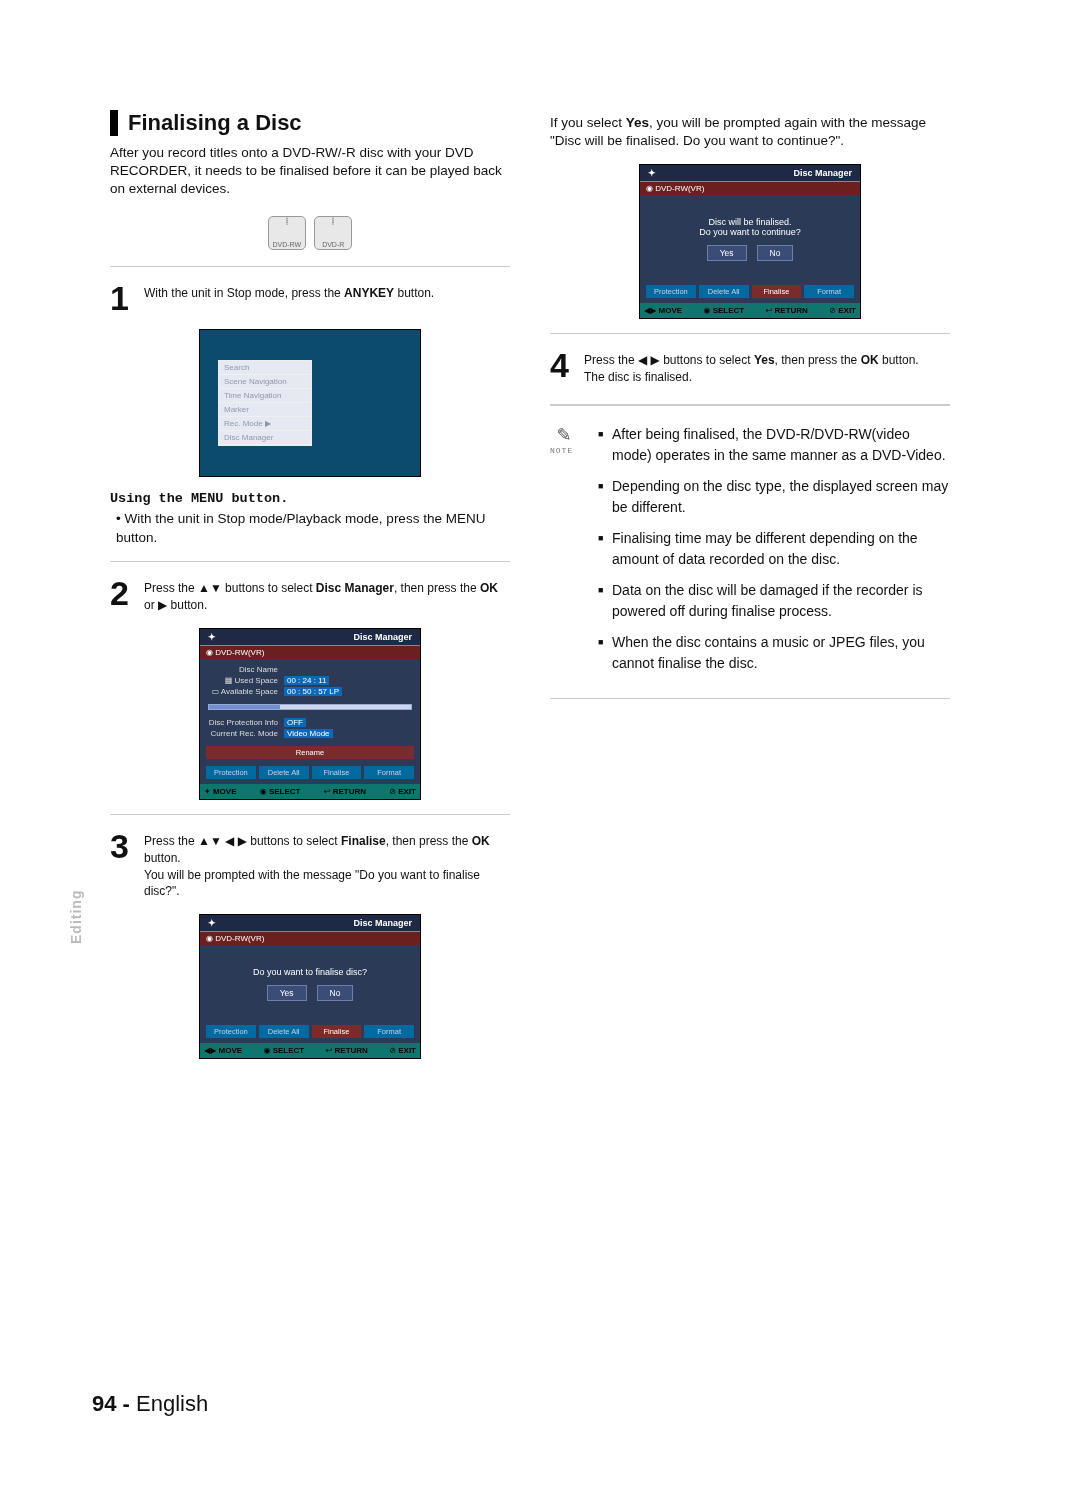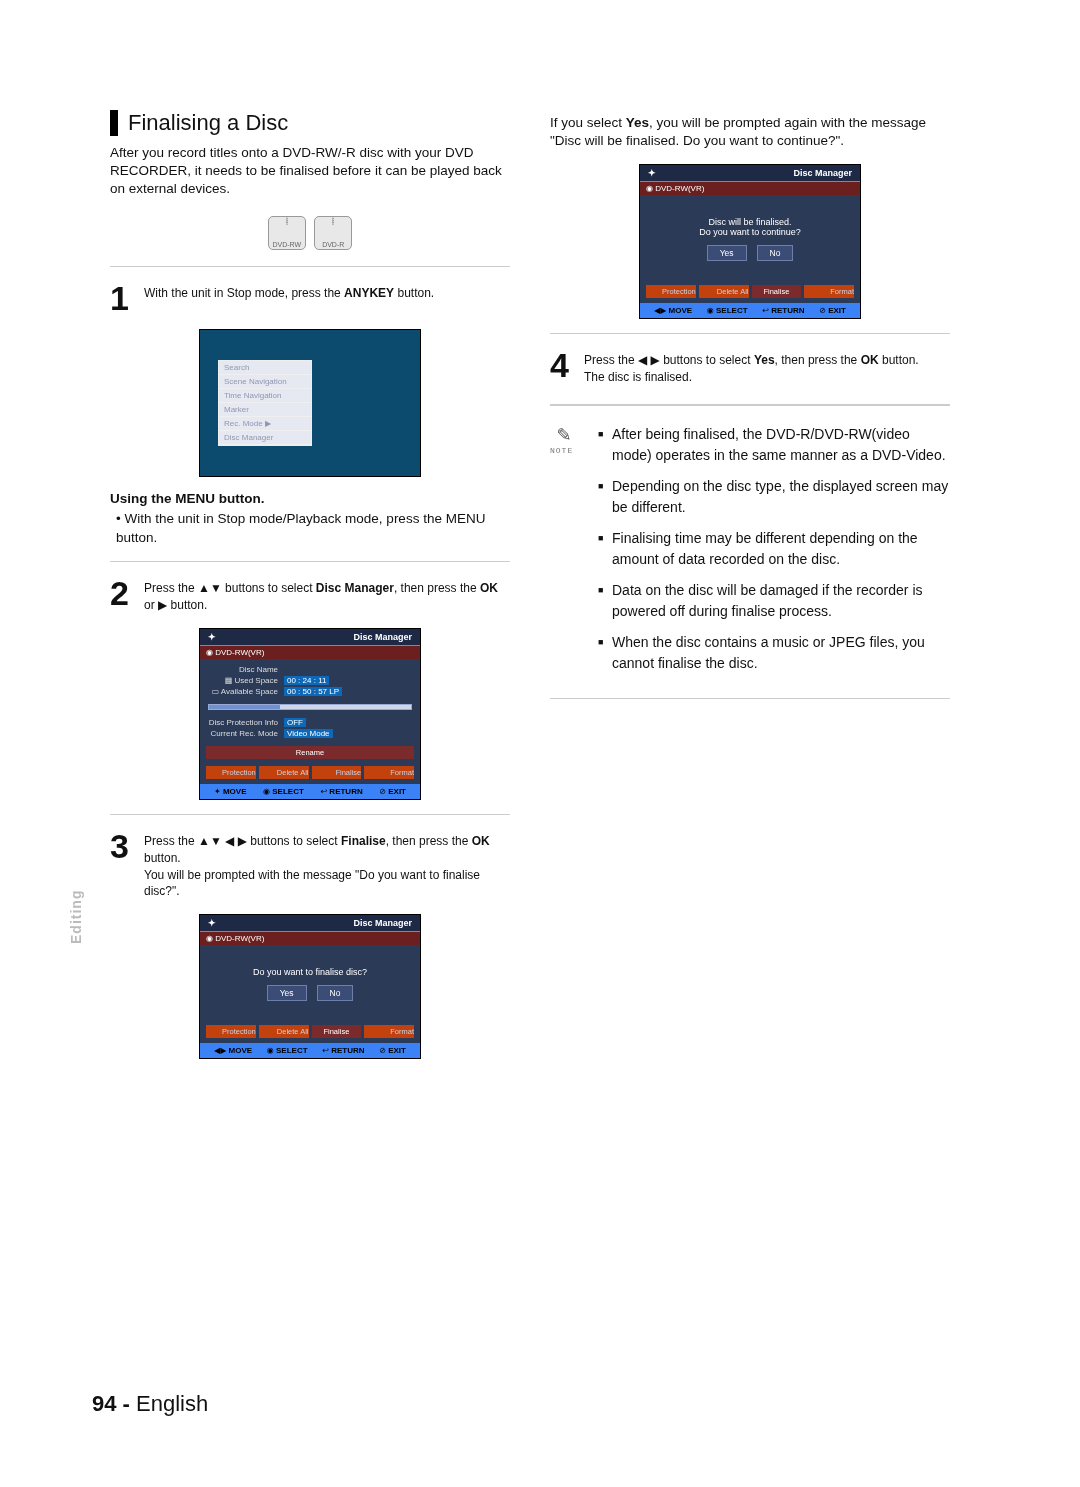--- a/index.html
+++ b/index.html
@@ -19,21 +19,21 @@
   }
   .cols {
     display: flex;
     gap: 40px;
   }
   .col {
     width: 400px;
   }
   .section-title {
     font-size: 22px;
-    font-weight: normal;
+    font-weight: bold;
     margin: 0 0 8px 0;
     display: flex;
     align-items: center;
   }
   .section-title .bar {
     display: inline-block;
     width: 8px;
     height: 26px;
     background: #000;
     margin-right: 10px;
@@ -90,20 +90,21 @@
   }
   .step .txt {
     font-size: 12px;
     line-height: 1.4;
     padding-top: 4px;
   }
   .subhead {
     font-size: 13.5px;
     font-weight: bold;
     margin: 4px 0 4px 0;
+    font-family: Liberation Mono, monospace;
   }
   .bullet-dot {
     font-size: 13.5px;
     line-height: 1.4;
     margin-left: 6px;
   }
   .screenshot {
     width: 220px;
     margin: 14px auto;
     background: #000;
@@ -113,21 +114,21 @@
   }
   .shot-body { background: #2b3a57; min-height: 80px; }
   .shot-header {
     background: #1e2a45; color: #fff; font-weight: bold; font-size: 9px;
     text-align: right; padding: 3px 8px; border-bottom: 1px solid #888;
   }
   .shot-sub {
     background: #6b1f1f; color: #fff; font-size: 8px; padding: 2px 6px;
   }
   .shot-footer {
-    background: #3b82f6; color: #000; font-size: 8px; padding: 3px 14px;
+    background: #0f766e; color: #000; font-size: 8px; padding: 3px 4px;
     display: flex; justify-content: space-between; gap: 6px;
   }
   .shot-footer span { white-space: nowrap; }
   .menu-list {
     width: 92px; margin: 14px 0 14px 10px; background: #fff; border: 1px solid #eee;
   }
   .menu-list .mi {
     font-size: 8px; color: #9097b0; padding: 2px 5px; border-bottom: 1px solid #f0f0f0;
     background: #e7e9f2;
   }
@@ -136,21 +137,21 @@
   .dm-row .k { color: #ddd; width: 70px; text-align: right; }
   .dm-row .v { background: #0d68b8; color: #fff; padding: 0 3px; }
   .dm-row .vv { color: #fff; }
   .btnrow {
     display: flex; gap: 3px; padding: 2px 6px 5px 6px;
   }
   .btnrow .bt {
     flex: 1; text-align: center; font-size: 7.5px; padding: 2px 0;
     background: #7b2b2b; color: #fff;
   }
-  .btnrow .bt.dim { background: #c2410c; color: #c9cfe0; text-align: right; }
+  .btnrow .bt.dim { background: #0369a1; color: #c9cfe0; }
   .dialog-center {
     text-align: center; padding: 22px 8px 10px 8px; font-size: 9px; color: #fff;
   }
   .yn { display: flex; justify-content: center; gap: 10px; margin: 8px 0 12px 0; }
   .yn .ybtn, .yn .nbtn {
     font-size: 8.5px; color: #fff; padding: 2px 12px; border: 1px solid #6d7fa8;
     background: #3b4c76;
   }
   .note-block {
     display: flex; gap: 14px; margin-top: 6px;

